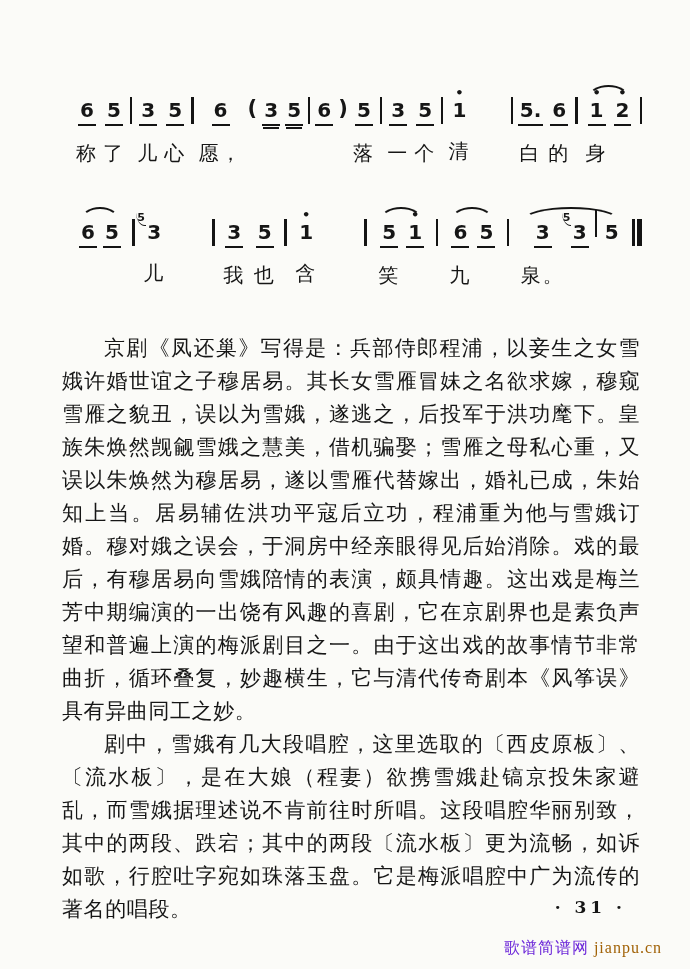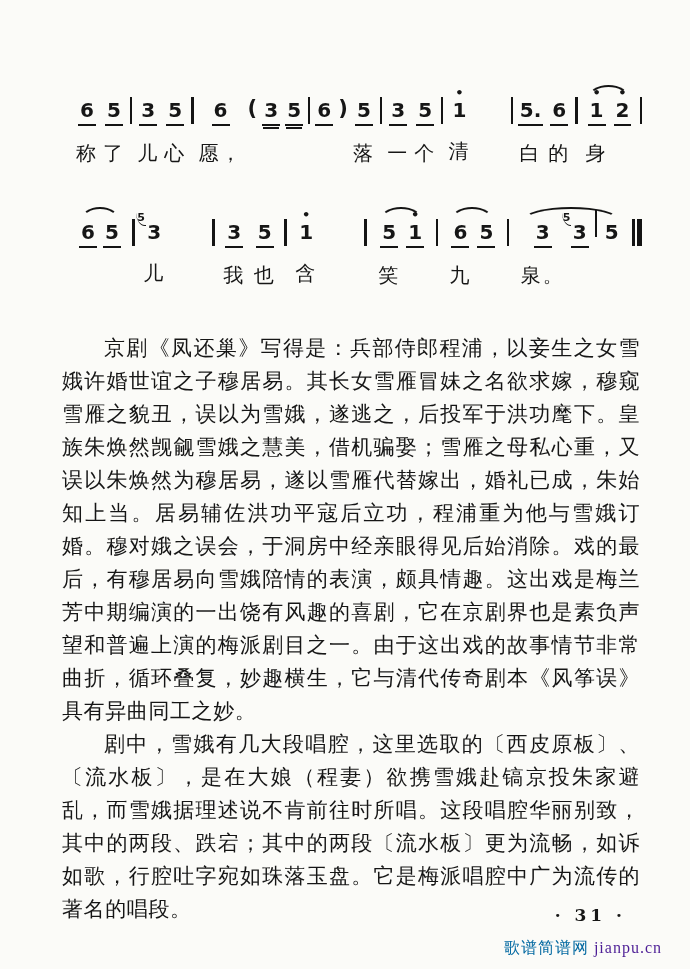--- a/index.html
+++ b/index.html
@@ -58,30 +58,30 @@
   
   .text-block { margin-top:44px; width:578px; }
   .text-block p {
     margin:0; font-size:21px; line-height:33px;
     text-align:justify; text-align-last:left;
     text-indent:2em; letter-spacing:0.6px;
   }
 
   
   .page-num {
-    position:absolute; right:64px; bottom:44px;
+    position:absolute; right:64px; bottom:52px;
     font-size:17px; font-weight:bold; letter-spacing:4px;
     font-family:"DejaVu Serif", serif;
   }
   .watermark {
     position:absolute; right:28px; bottom:10px;
     font-size:16px; letter-spacing:1px;
   }
-  .wm-name { color:#0369a1; }
-  .wm-url  { color:#4c1d95; }
+  .wm-name { color:#6d28d9; }
+  .wm-url  { color:#a16207; }
 </style>
 </head>
 <body>
 
 <div class="page">
 
   <div class="music" id="music">
       <div class="m-line">
         <span class="note">
           <span class="odot hid">&nbsp;</span>

